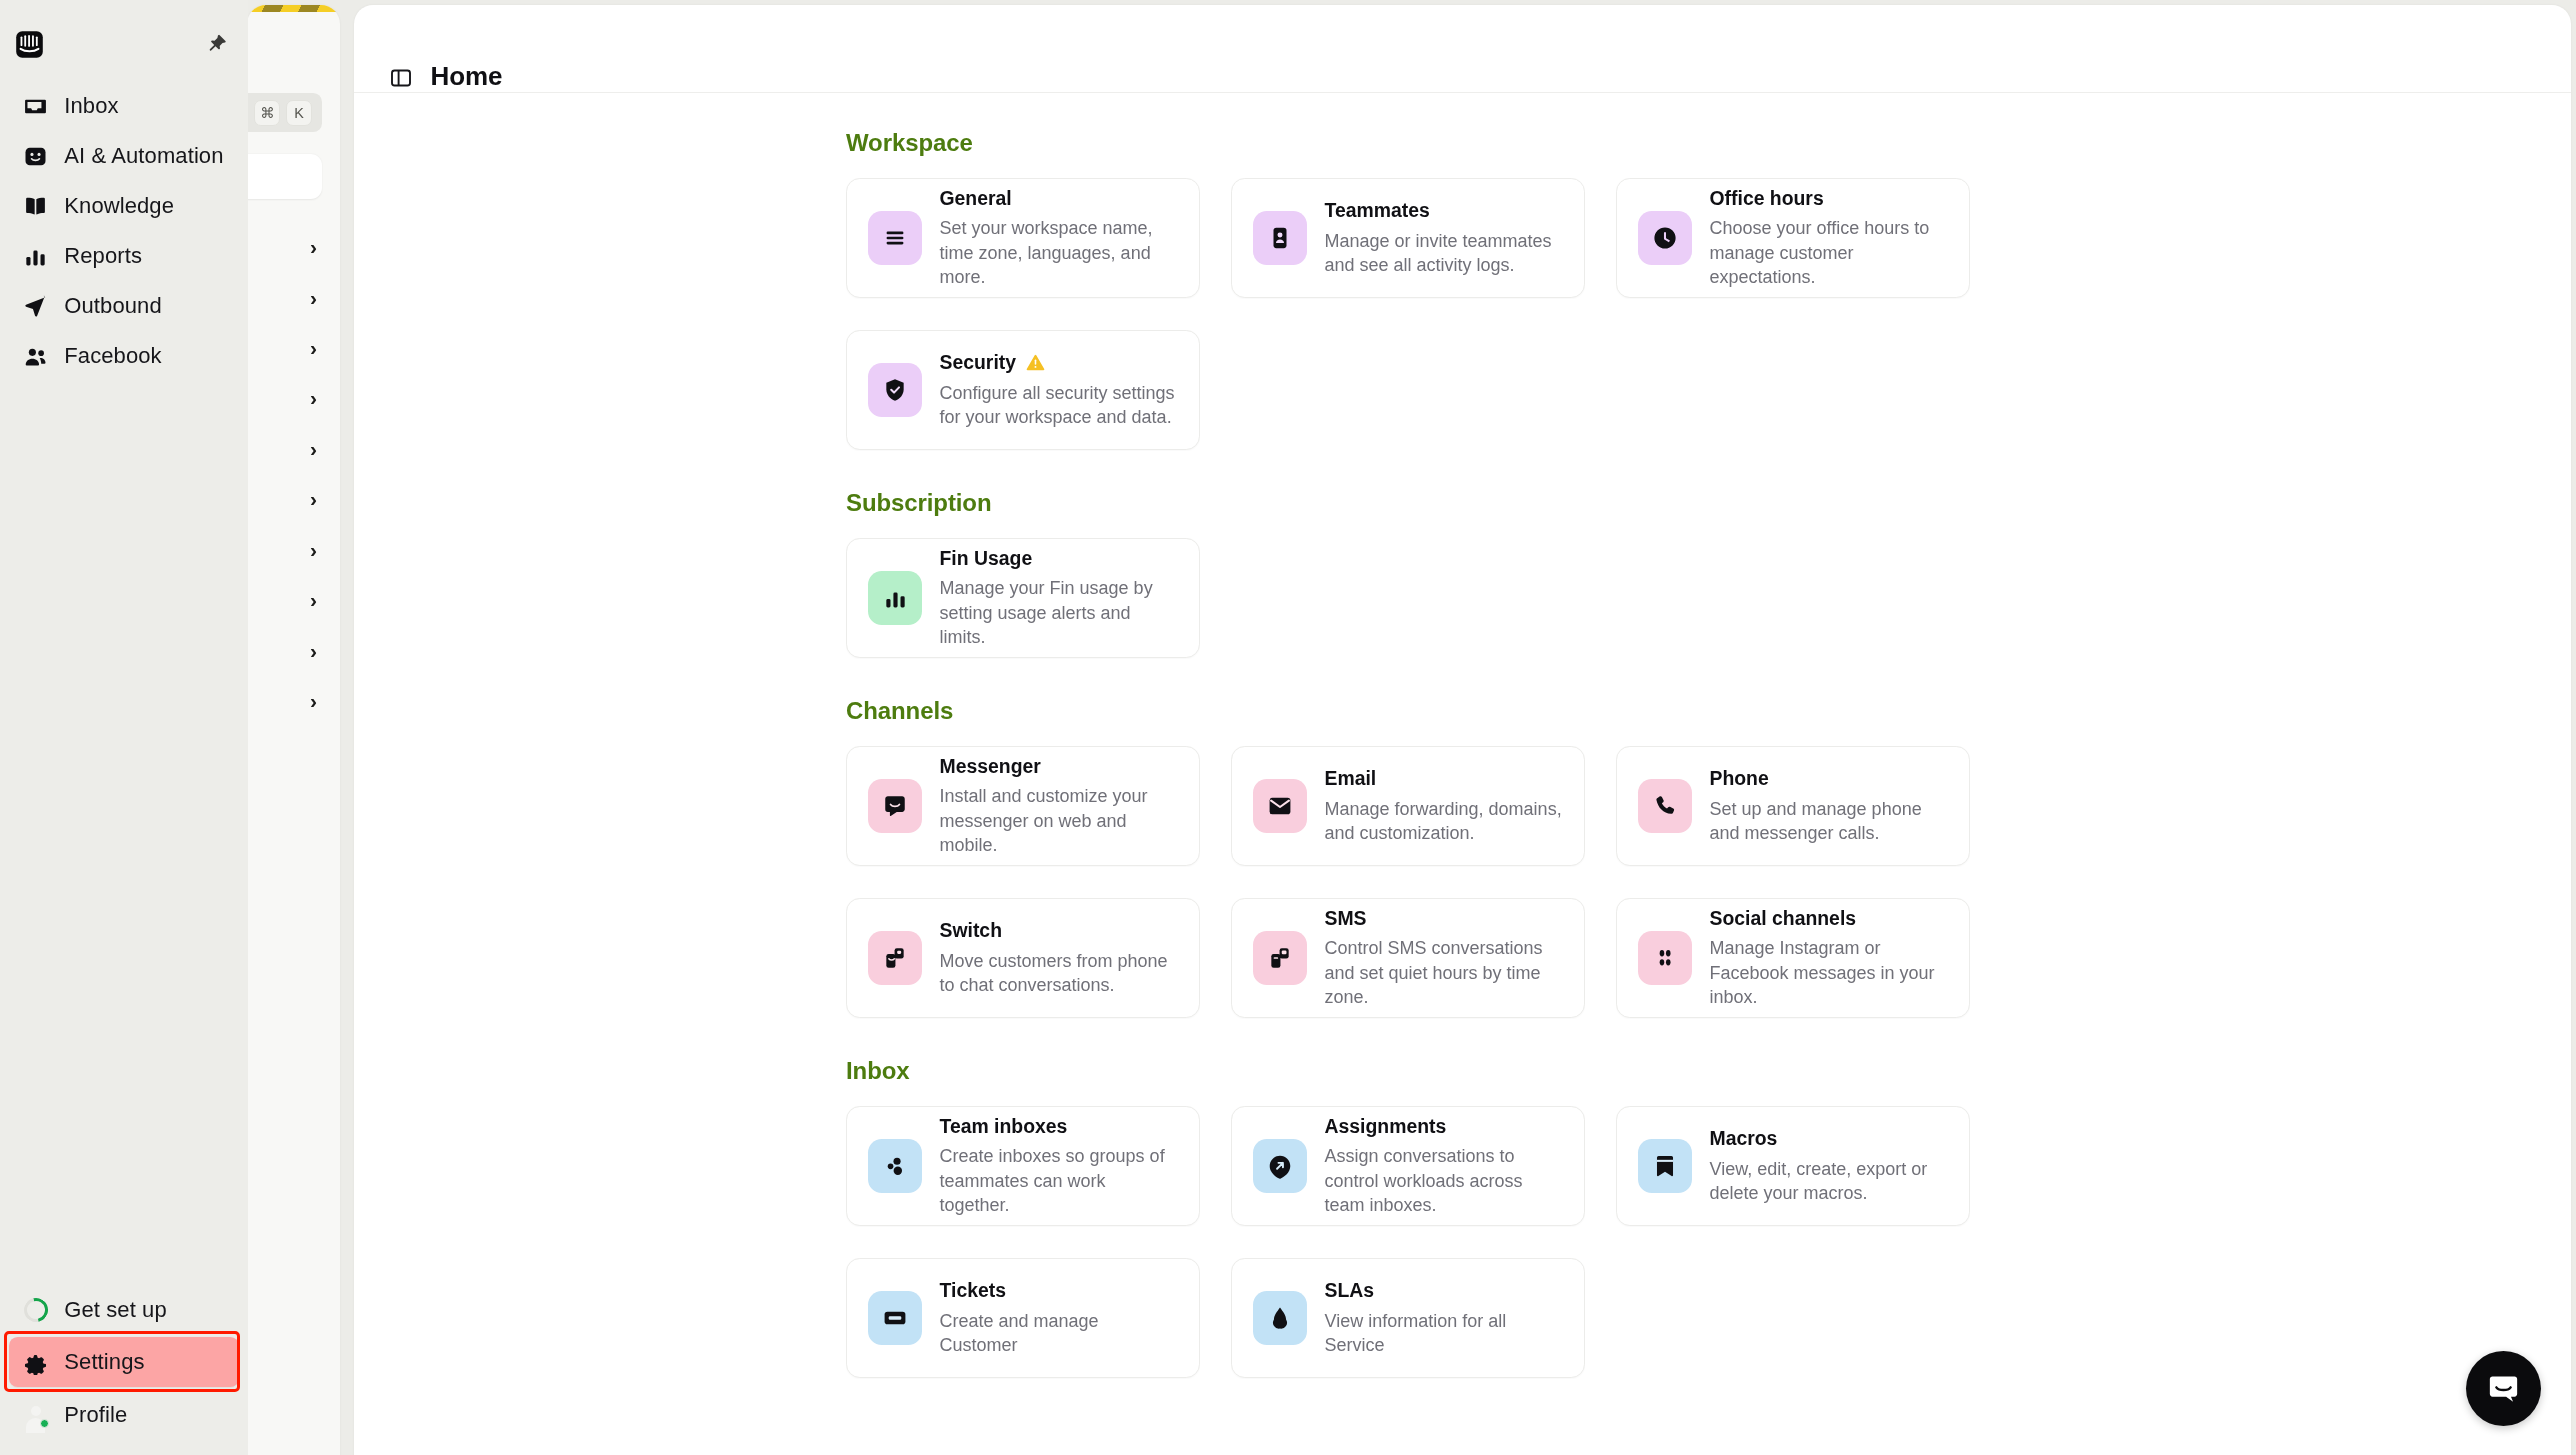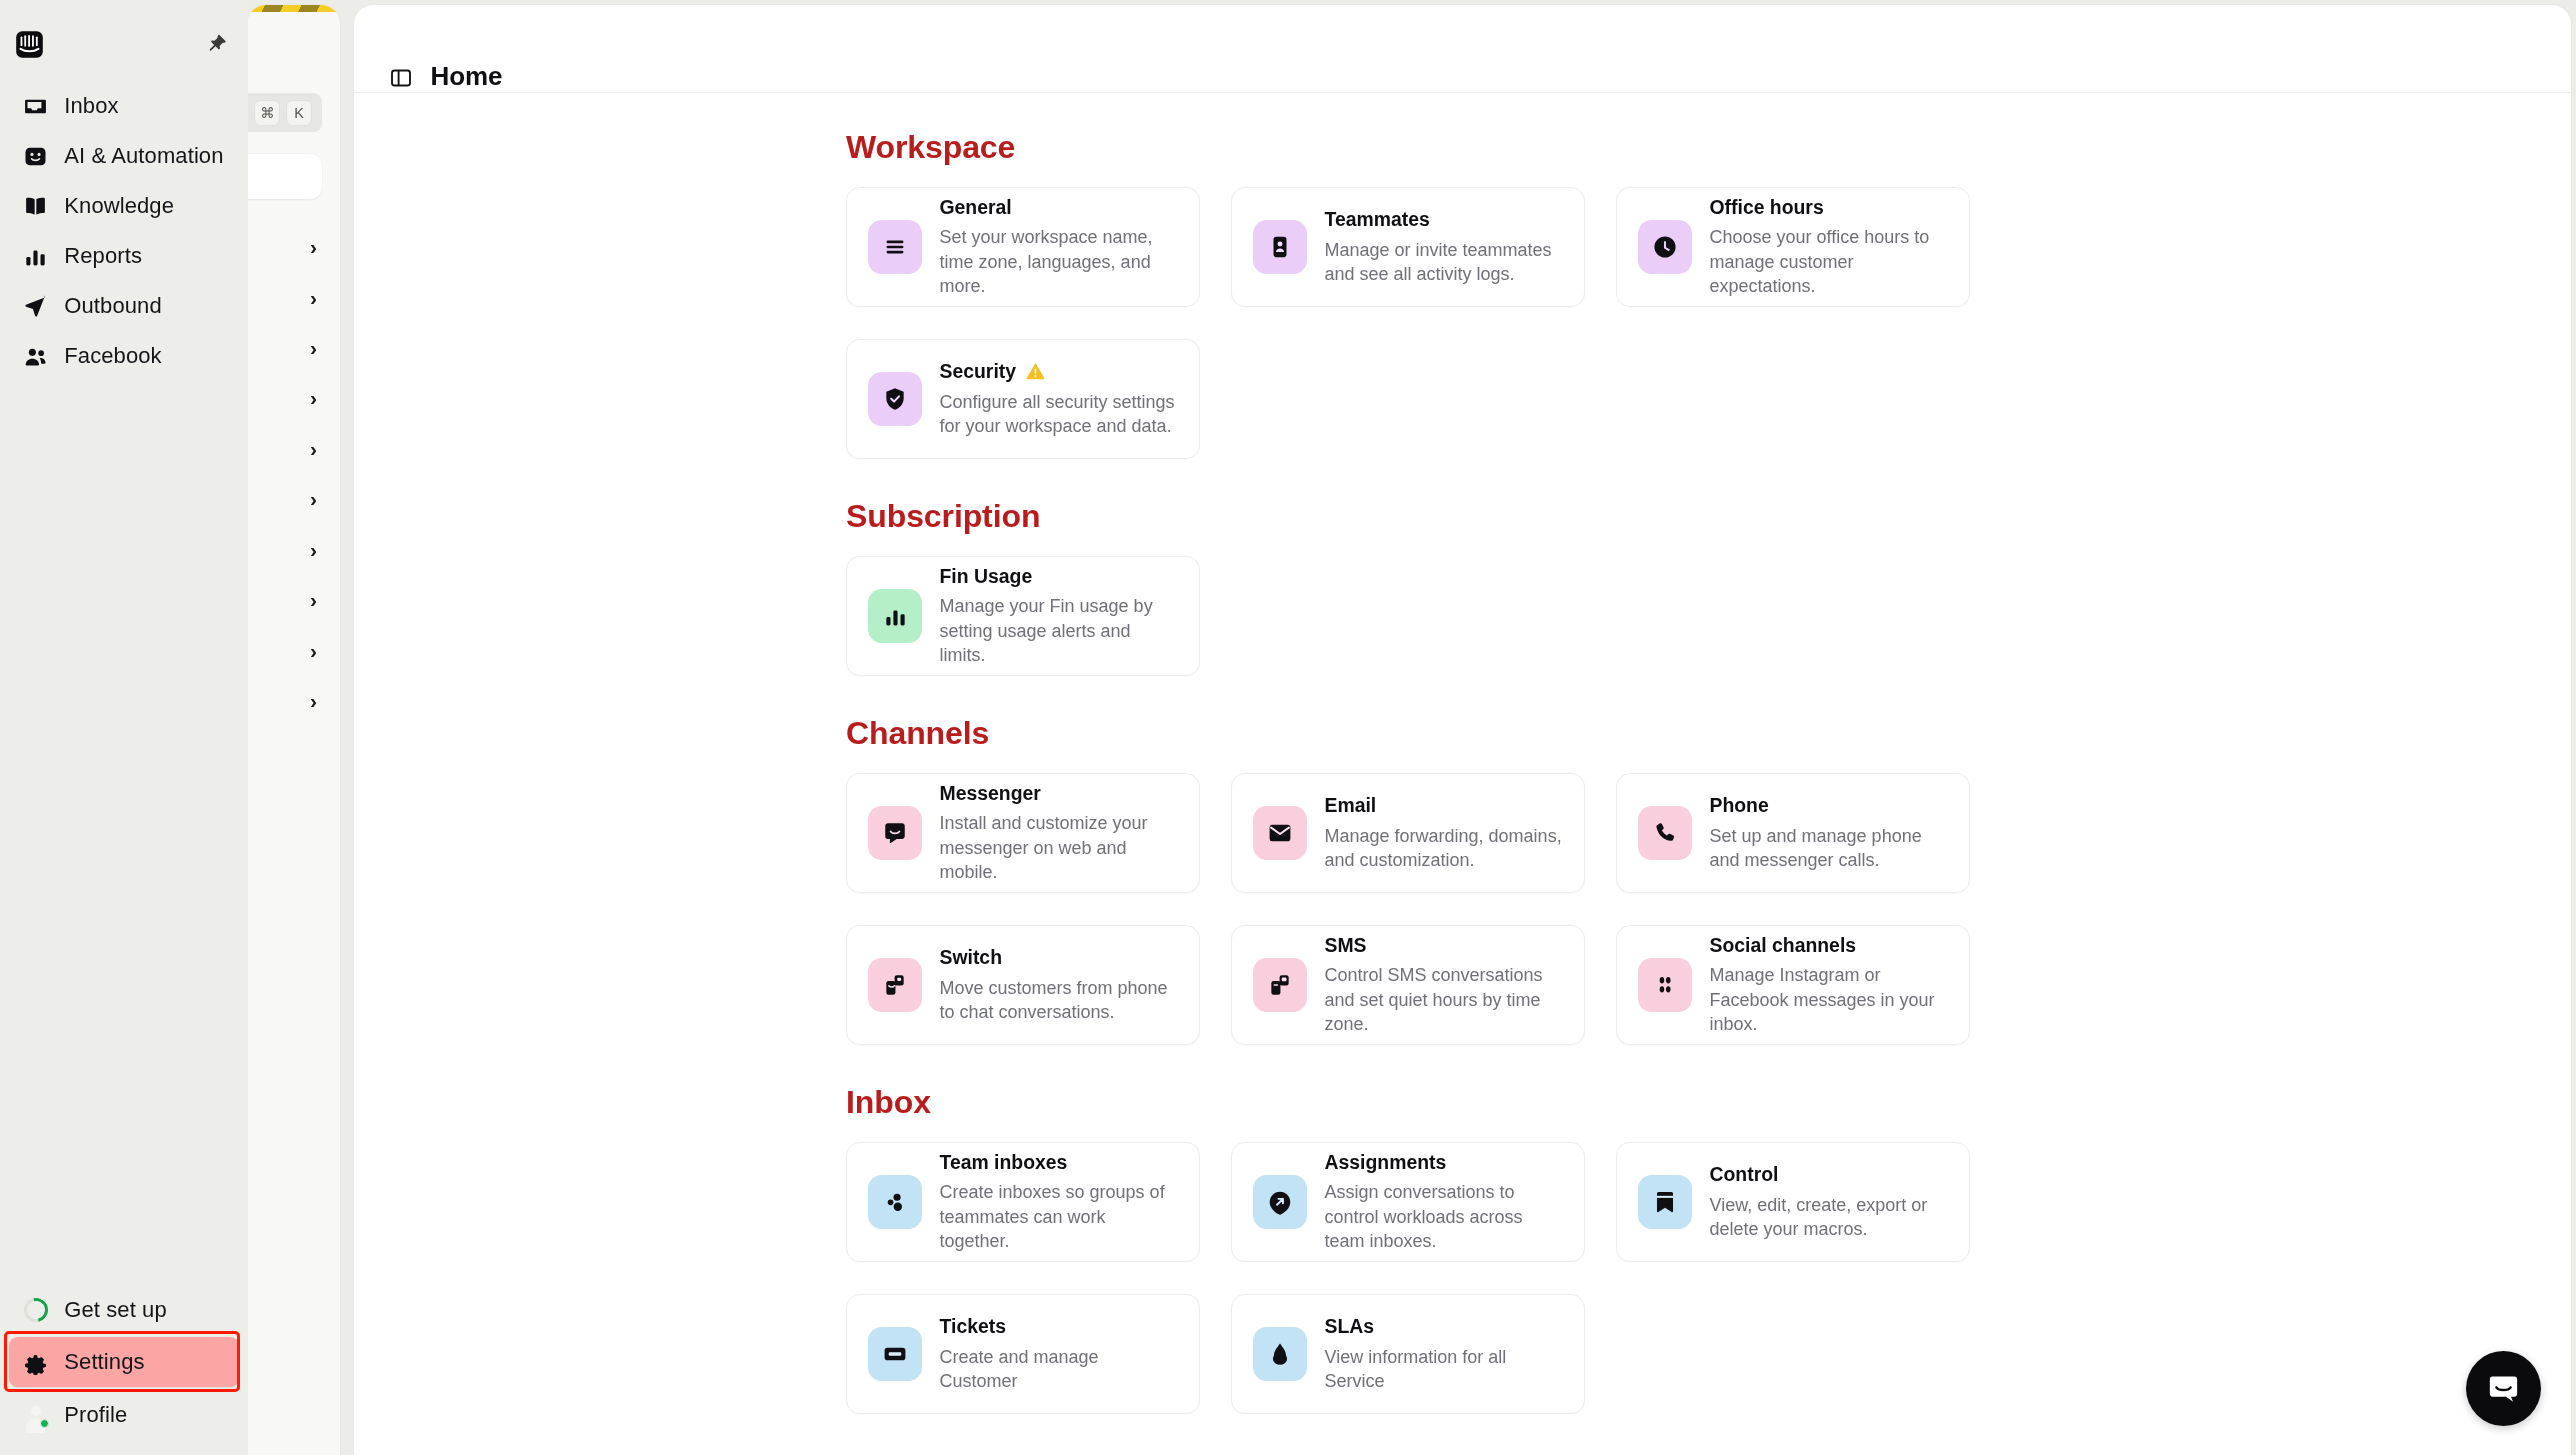--- a/index.html
+++ b/index.html
@@ -138,21 +138,21 @@
 
   #content {
     position: absolute; left: 0; top: 89px;
     width: 2217px; height: 1362px;
     overflow: hidden;
   }
   .content-inner { padding: 35px 0 0 0; }
 
   .section { margin-bottom: 1.3px; }
   .section-title {
-    font-size: 32px; font-weight: 700; color: #b91c1c;
+    font-size: 24px; font-weight: 700; color: #4d7c0f;
     margin: 0 0 21px 492px; letter-spacing: -0.1px;
   }
   .section + .section .section-title { margin-top: 39px; }
 
   .card-grid {
     display: grid;
     grid-template-columns: repeat(3, 354px);
     gap: 32px 31px;
     margin-left: 492px;
   }
@@ -519,21 +519,21 @@
                   </span><span class="card-desc">Assign conversations to control workloads across team inboxes.</span></span>
               </div>
               <div class="card">
                 <span class="card-ico" style="background:#C2E2F6">
                   <svg width="26" height="26" viewBox="0 0 24 24" fill="#101014" aria-hidden="true">
                     <path d="M6 2.8h12a1.4 1.4 0 0 1 1.4 1.4v16.4a.8.8 0 0 1-1.26.66L12 17.3l-6.14 3.96A.8.8 0 0 1 4.6 20.6V4.2A1.4 1.4 0 0 1 6 2.8z"></path>
                     <rect x="4.6" y="6.3" width="14.8" height="1.9" fill="#D8ECF9"></rect>
                   </svg>
                 </span>
                 <span class="card-text"><span class="card-title">
-                    <span>Control</span>
+                    <span>Macros</span>
                   </span><span class="card-desc">View, edit, create, export or delete your macros.</span></span>
               </div>
               <div class="card">
                 <span class="card-ico" style="background:#C2E2F6">
                   <svg width="26" height="26" viewBox="0 0 24 24" fill="#101014" aria-hidden="true">
                     <rect x="2.4" y="6.2" width="19.2" height="11.6" rx="2.6"></rect>
                     <rect x="6.2" y="10.4" width="11.6" height="3.2" rx="1.1" fill="#D8ECF9"></rect>
                   </svg>
                 </span>
                 <span class="card-text"><span class="card-title">

